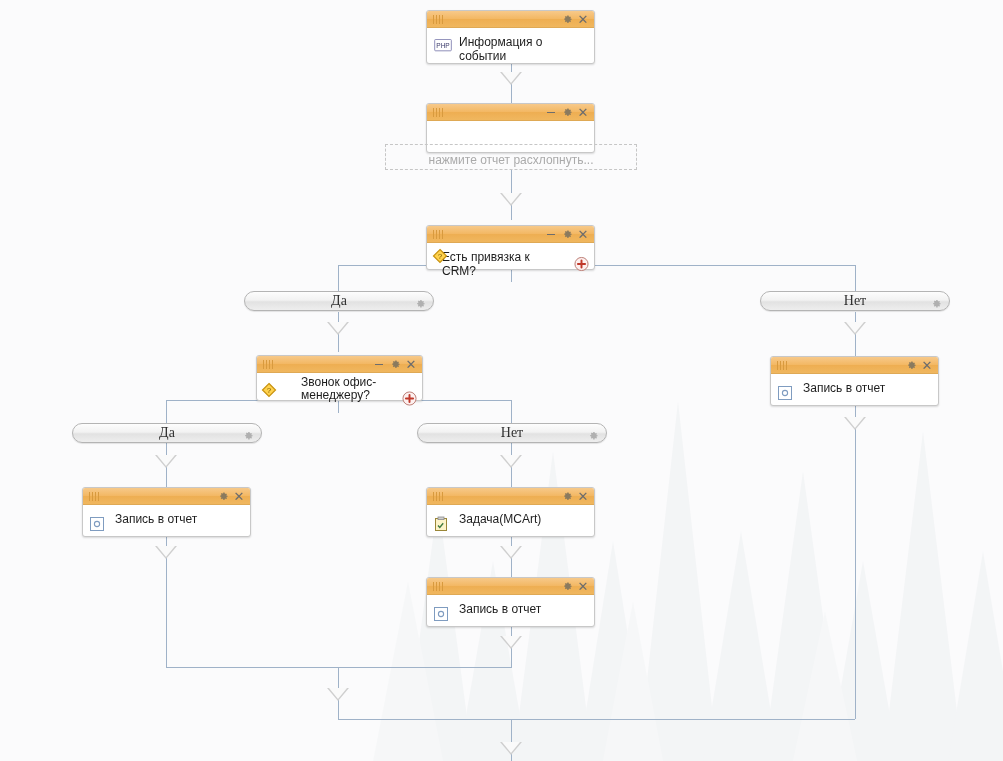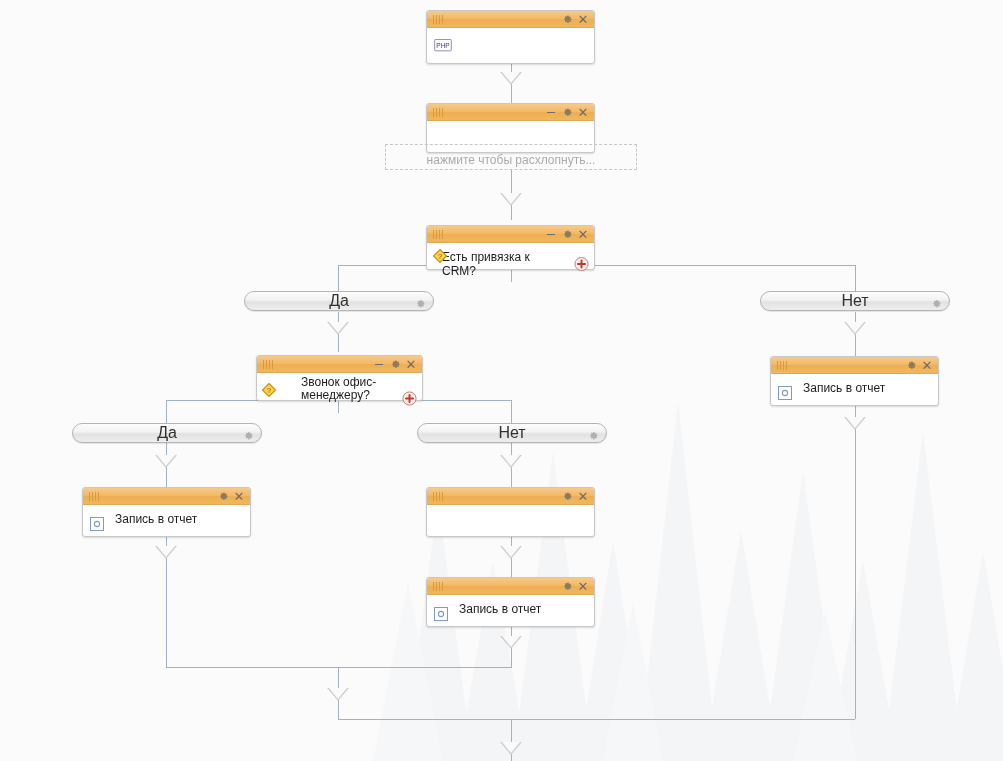--- a/index.html
+++ b/index.html
@@ -167,22 +167,23 @@
     border: 1px solid #b4b4b4;
     border-radius: 10px;
     background: linear-gradient(to bottom, #fdfdfd 0%, #f2f2f2 45%, #e2e2e2 55%, #eeeeee 100%);
     box-shadow: 0 1px 1px rgba(0,0,0,.1);
     display: flex;
     align-items: center;
     justify-content: center;
     box-sizing: border-box;
   }
   .branch-label {
-    font-size: 16px;
+    font-size: 14px;
     color: #303030;
+    font-family: Liberation Serif, serif;
   }
   .branch-gear {
     position: absolute;
     right: 7px; top: 50%;
     transform: translateY(-50%);
     width: 11px; height: 11px;
   }
 </style>
 </head>
 <body>
@@ -272,39 +273,40 @@
       </span>
       <span class="hdr-btn close">✕</span>
     </div>
     <div class="node-body">
       <span class="node-icon">
         <svg viewBox="0 0 20 16" width="20" height="14">
           <rect x="0.5" y="0.5" width="19" height="13" rx="1" fill="#ffffff" stroke="#7f7fb0"></rect>
           <text x="10" y="10.5" font-size="7.5" font-family="'Liberation Sans',sans-serif" fill="#3b3b6b" text-anchor="middle">PHP</text>
         </svg>
       </span>
+      <span class="node-title">Информация о событии</span>
     </div>
   </div>
 
   <div class="node" style="left:426px; top:103px; width:169px; height:50px;">
     <div class="node-header">
       <span class="grip"><i></i><i></i><i></i><i></i></span>
       <span class="hdr-btn min"></span>
       <span class="hdr-btn">
         <svg class="gear" viewBox="0 0 16 16">
           <path fill="#8a7a5e" d="M8 5.2A2.8 2.8 0 1 0 8 10.8 2.8 2.8 0 0 0 8 5.2zm0 4.2a1.4 1.4 0 1 1 0-2.8 1.4 1.4 0 0 1 0 2.8z"></path>
           <path fill="#8a7a5e" d="M14 7h-1.3a4.9 4.9 0 0 0-.5-1.2l.9-.9-1.4-1.4-.9.9A4.9 4.9 0 0 0 9.6 3.3V2H7.6v1.3a4.9 4.9 0 0 0-1.2.5l-.9-.9L4.1 4.3l.9.9A4.9 4.9 0 0 0 4.5 6.4H3.2v2h1.3c.1.4.3.8.5 1.2l-.9.9 1.4 1.4.9-.9c.4.2.8.4 1.2.5V13h2v-1.5c.4-.1.8-.3 1.2-.5l.9.9 1.4-1.4-.9-.9c.2-.4.4-.8.5-1.2H14V7z"></path>
         </svg>
       </span>
       <span class="hdr-btn close">✕</span>
     </div>
   </div>
 
   <div class="collapsed-zone" style="left:385px; top:144px; width:252px; height:26px;">
-    <span>нажмите чтобы расхлопнуть...</span>
+    <span>нажмите отчет расхлопнуть...</span>
   </div>
 
   <div class="node" style="left:426px; top:225px; width:169px; height:45px;">
     <div class="node-header">
       <span class="grip"><i></i><i></i><i></i><i></i></span>
       <span class="hdr-btn min"></span>
       <span class="hdr-btn">
         <svg class="gear" viewBox="0 0 16 16">
           <path fill="#8a7a5e" d="M8 5.2A2.8 2.8 0 1 0 8 10.8 2.8 2.8 0 0 0 8 5.2zm0 4.2a1.4 1.4 0 1 1 0-2.8 1.4 1.4 0 0 1 0 2.8z"></path>
           <path fill="#8a7a5e" d="M14 7h-1.3a4.9 4.9 0 0 0-.5-1.2l.9-.9-1.4-1.4-.9.9A4.9 4.9 0 0 0 9.6 3.3V2H7.6v1.3a4.9 4.9 0 0 0-1.2.5l-.9-.9L4.1 4.3l.9.9A4.9 4.9 0 0 0 4.5 6.4H3.2v2h1.3c.1.4.3.8.5 1.2l-.9.9 1.4 1.4.9-.9c.4.2.8.4 1.2.5V13h2v-1.5c.4-.1.8-.3 1.2-.5l.9.9 1.4-1.4-.9-.9c.2-.4.4-.8.5-1.2H14V7z"></path>
@@ -447,20 +449,30 @@
     <div class="node-header">
       <span class="grip"><i></i><i></i><i></i><i></i></span>
       <span class="hdr-btn">
         <svg class="gear" viewBox="0 0 16 16">
           <path fill="#8a7a5e" d="M8 5.2A2.8 2.8 0 1 0 8 10.8 2.8 2.8 0 0 0 8 5.2zm0 4.2a1.4 1.4 0 1 1 0-2.8 1.4 1.4 0 0 1 0 2.8z"></path>
           <path fill="#8a7a5e" d="M14 7h-1.3a4.9 4.9 0 0 0-.5-1.2l.9-.9-1.4-1.4-.9.9A4.9 4.9 0 0 0 9.6 3.3V2H7.6v1.3a4.9 4.9 0 0 0-1.2.5l-.9-.9L4.1 4.3l.9.9A4.9 4.9 0 0 0 4.5 6.4H3.2v2h1.3c.1.4.3.8.5 1.2l-.9.9 1.4 1.4.9-.9c.4.2.8.4 1.2.5V13h2v-1.5c.4-.1.8-.3 1.2-.5l.9.9 1.4-1.4-.9-.9c.2-.4.4-.8.5-1.2H14V7z"></path>
         </svg>
       </span>
       <span class="hdr-btn close">✕</span>
     </div>
+    <div class="node-body">
+      <span class="node-icon">
+        <svg viewBox="0 0 16 16" width="16" height="16">
+          <rect x="2.5" y="2.5" width="11" height="12" fill="#fdf3c8" stroke="#9a8637"></rect>
+          <rect x="5" y="1" width="6" height="2.6" fill="#cfcfcf" stroke="#8d8d8d" stroke-width=".8"></rect>
+          <path d="M5 9.5l1.8 2 3.4-4.2" fill="none" stroke="#3f7a3f" stroke-width="1.4"></path>
+        </svg>
+      </span>
+      <span class="node-title">Задача(MCArt)</span>
+    </div>
   </div>
 
   <div class="node" style="left:426px; top:577px; width:169px; height:50px;">
     <div class="node-header">
       <span class="grip"><i></i><i></i><i></i><i></i></span>
       <span class="hdr-btn">
         <svg class="gear" viewBox="0 0 16 16">
           <path fill="#8a7a5e" d="M8 5.2A2.8 2.8 0 1 0 8 10.8 2.8 2.8 0 0 0 8 5.2zm0 4.2a1.4 1.4 0 1 1 0-2.8 1.4 1.4 0 0 1 0 2.8z"></path>
           <path fill="#8a7a5e" d="M14 7h-1.3a4.9 4.9 0 0 0-.5-1.2l.9-.9-1.4-1.4-.9.9A4.9 4.9 0 0 0 9.6 3.3V2H7.6v1.3a4.9 4.9 0 0 0-1.2.5l-.9-.9L4.1 4.3l.9.9A4.9 4.9 0 0 0 4.5 6.4H3.2v2h1.3c.1.4.3.8.5 1.2l-.9.9 1.4 1.4.9-.9c.4.2.8.4 1.2.5V13h2v-1.5c.4-.1.8-.3 1.2-.5l.9.9 1.4-1.4-.9-.9c.2-.4.4-.8.5-1.2H14V7z"></path>
         </svg>

